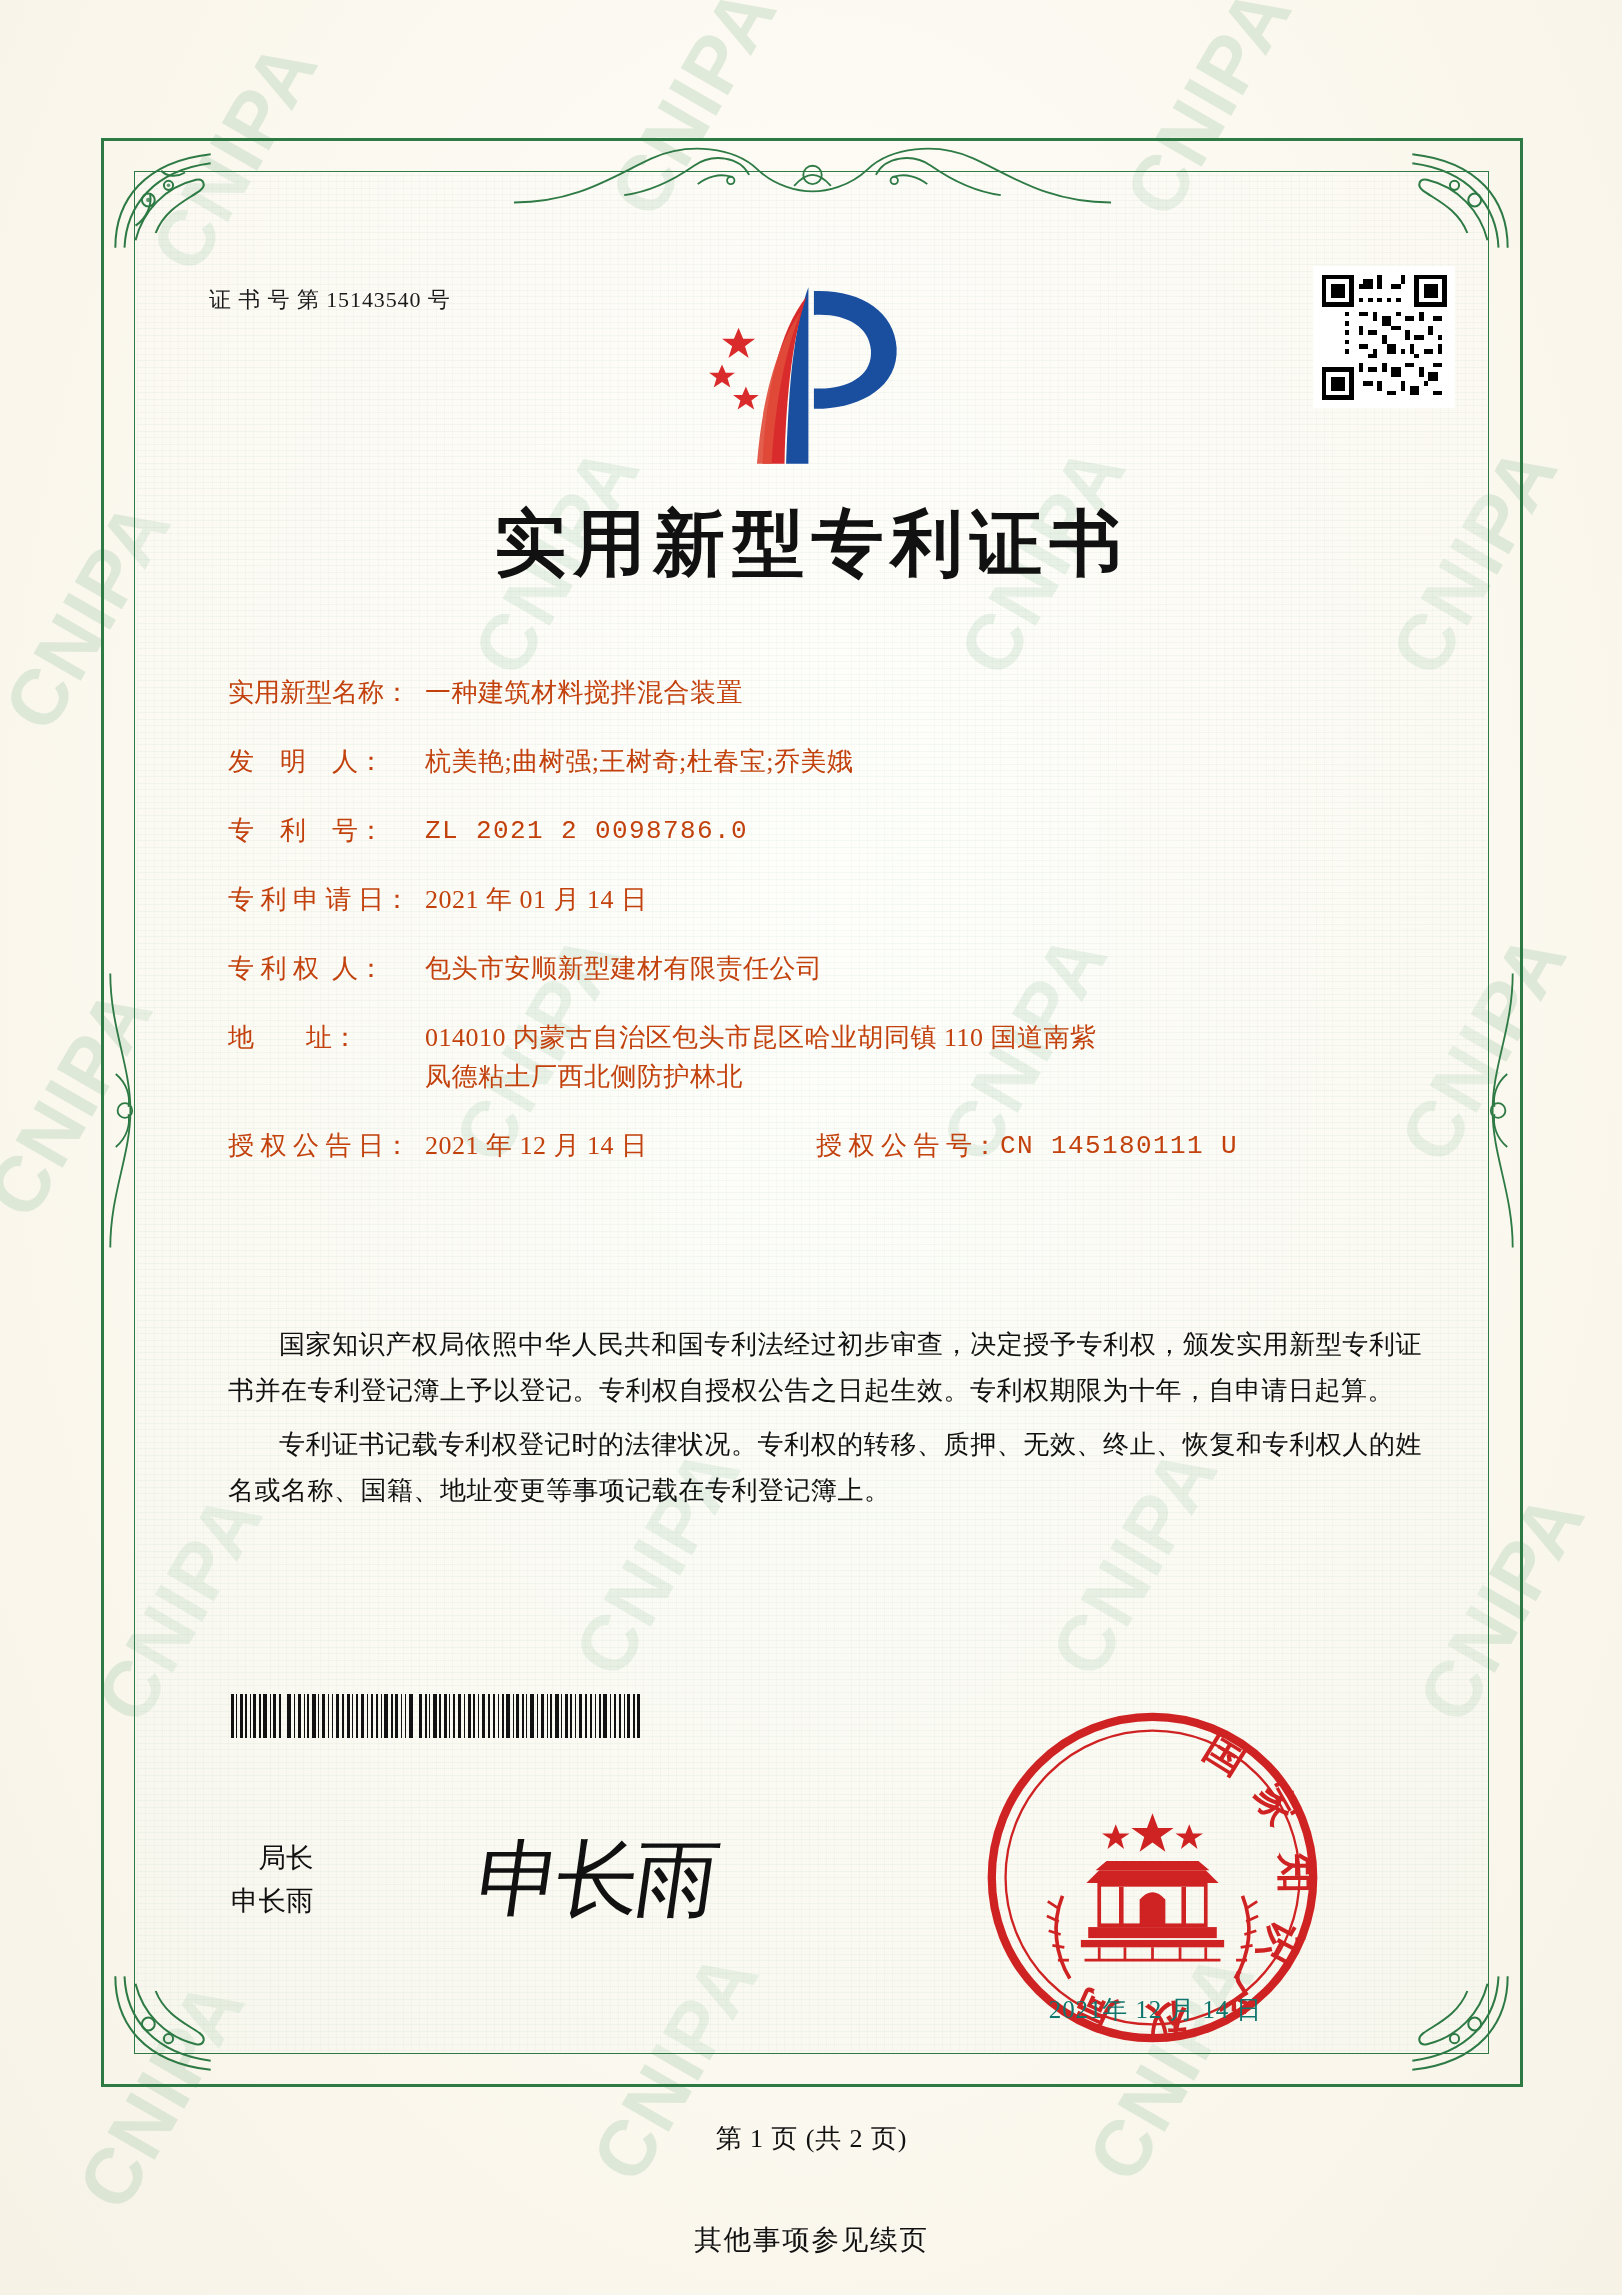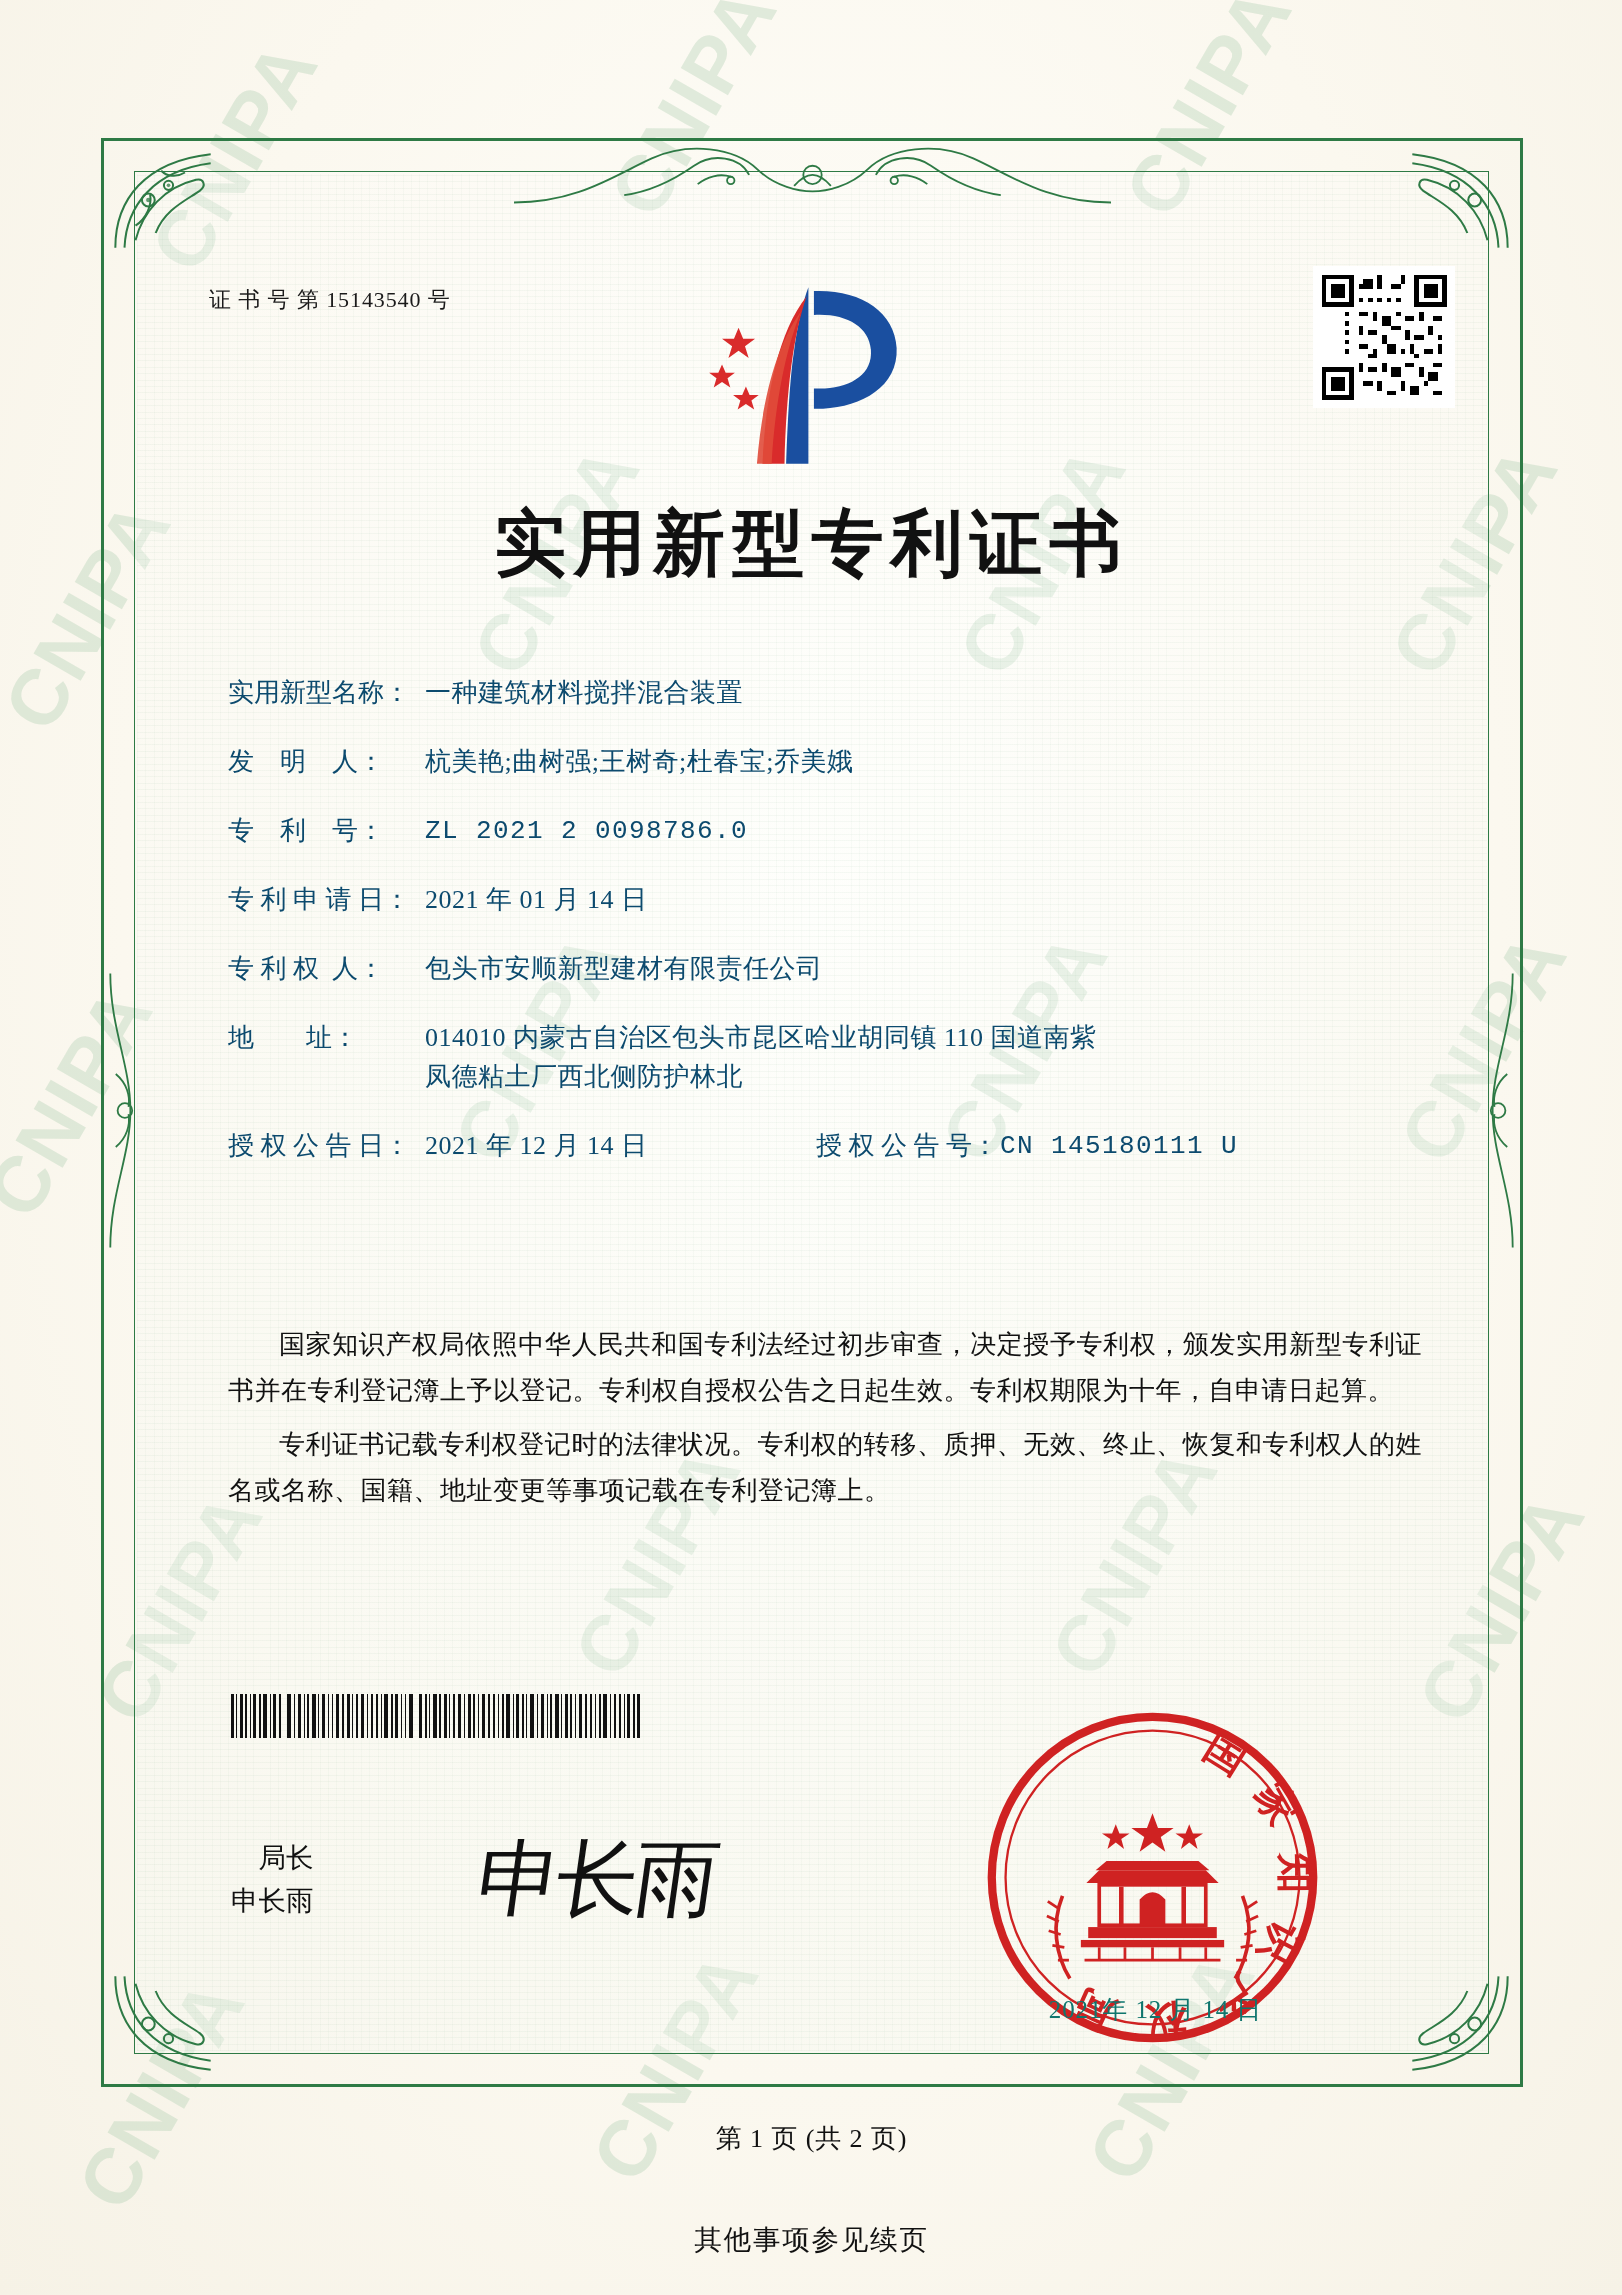--- a/index.html
+++ b/index.html
@@ -141,21 +141,21 @@
     font-family: "DejaVu Serif", serif;
   }
 
   
   .fields {
     position: absolute;
     left: 228px;
     top: 680px;
     width: 1194px;
     font-size: 26px;
-    color: #0c4a6e;
+    color: #c2410c;
     line-height: 1;
   }
   .field-row {
     display: flex;
     align-items: flex-start;
     margin-bottom: 43px;
   }
   .field-label {
     width: 197px;
     flex: 0 0 197px;

